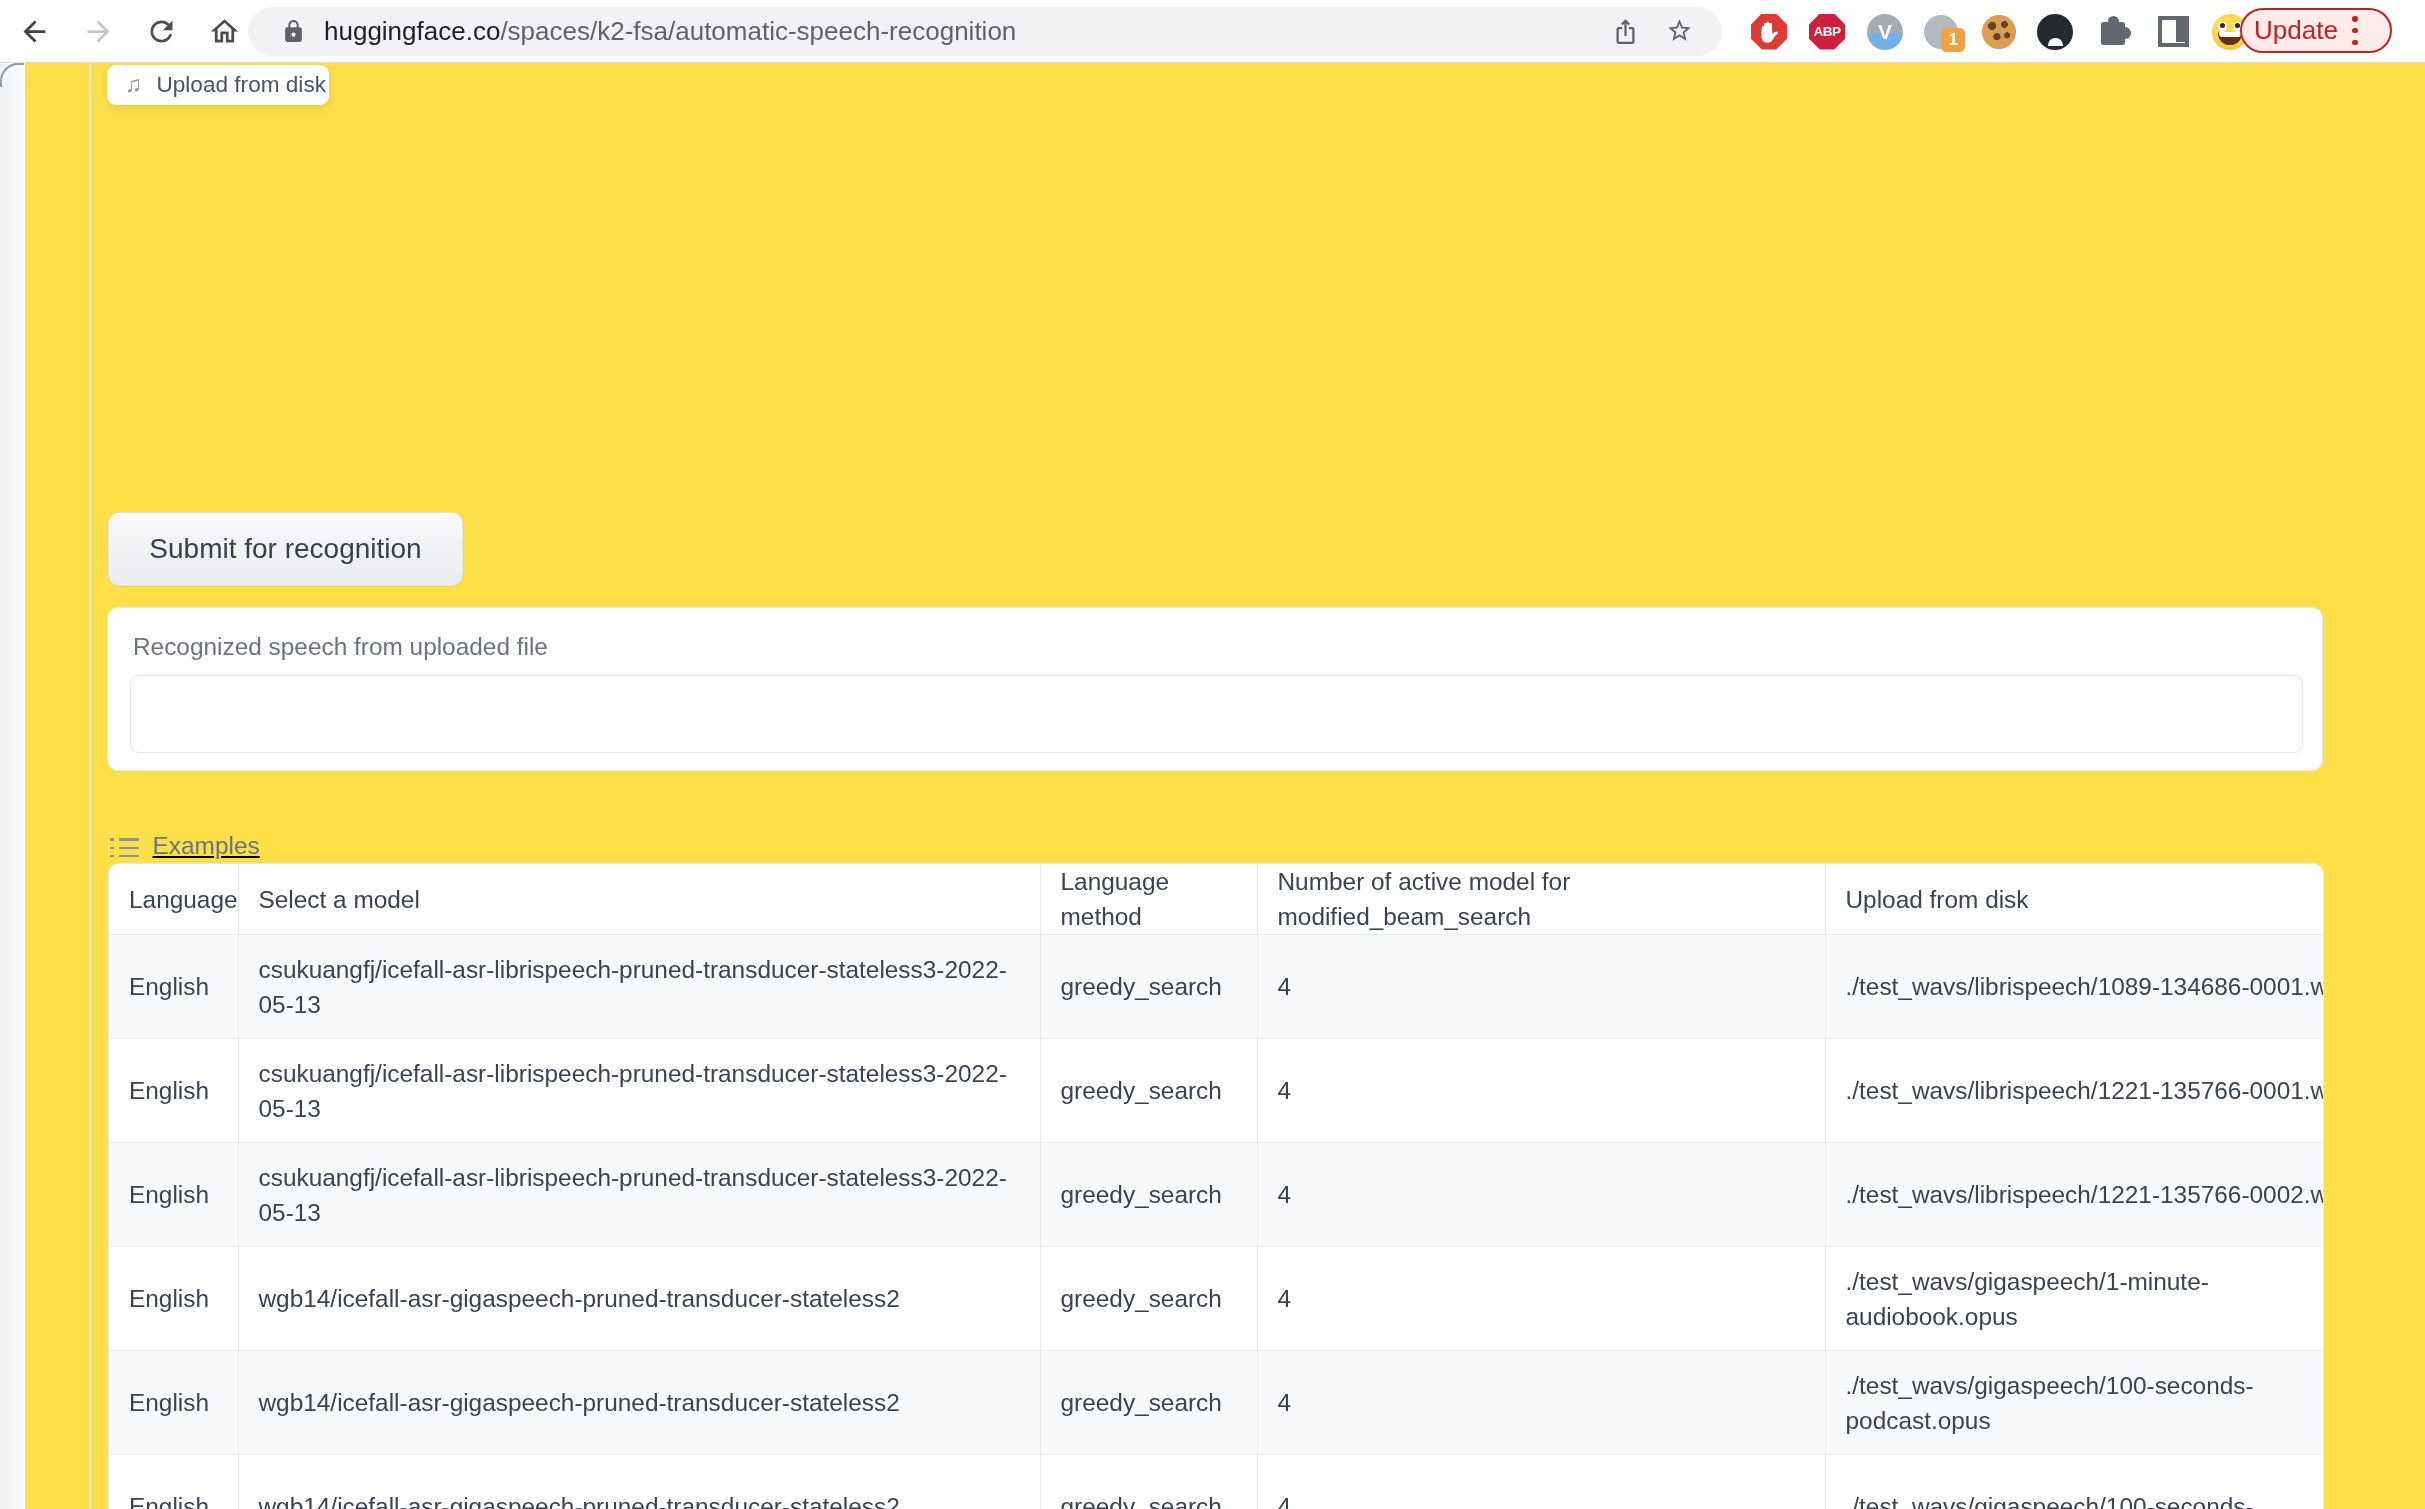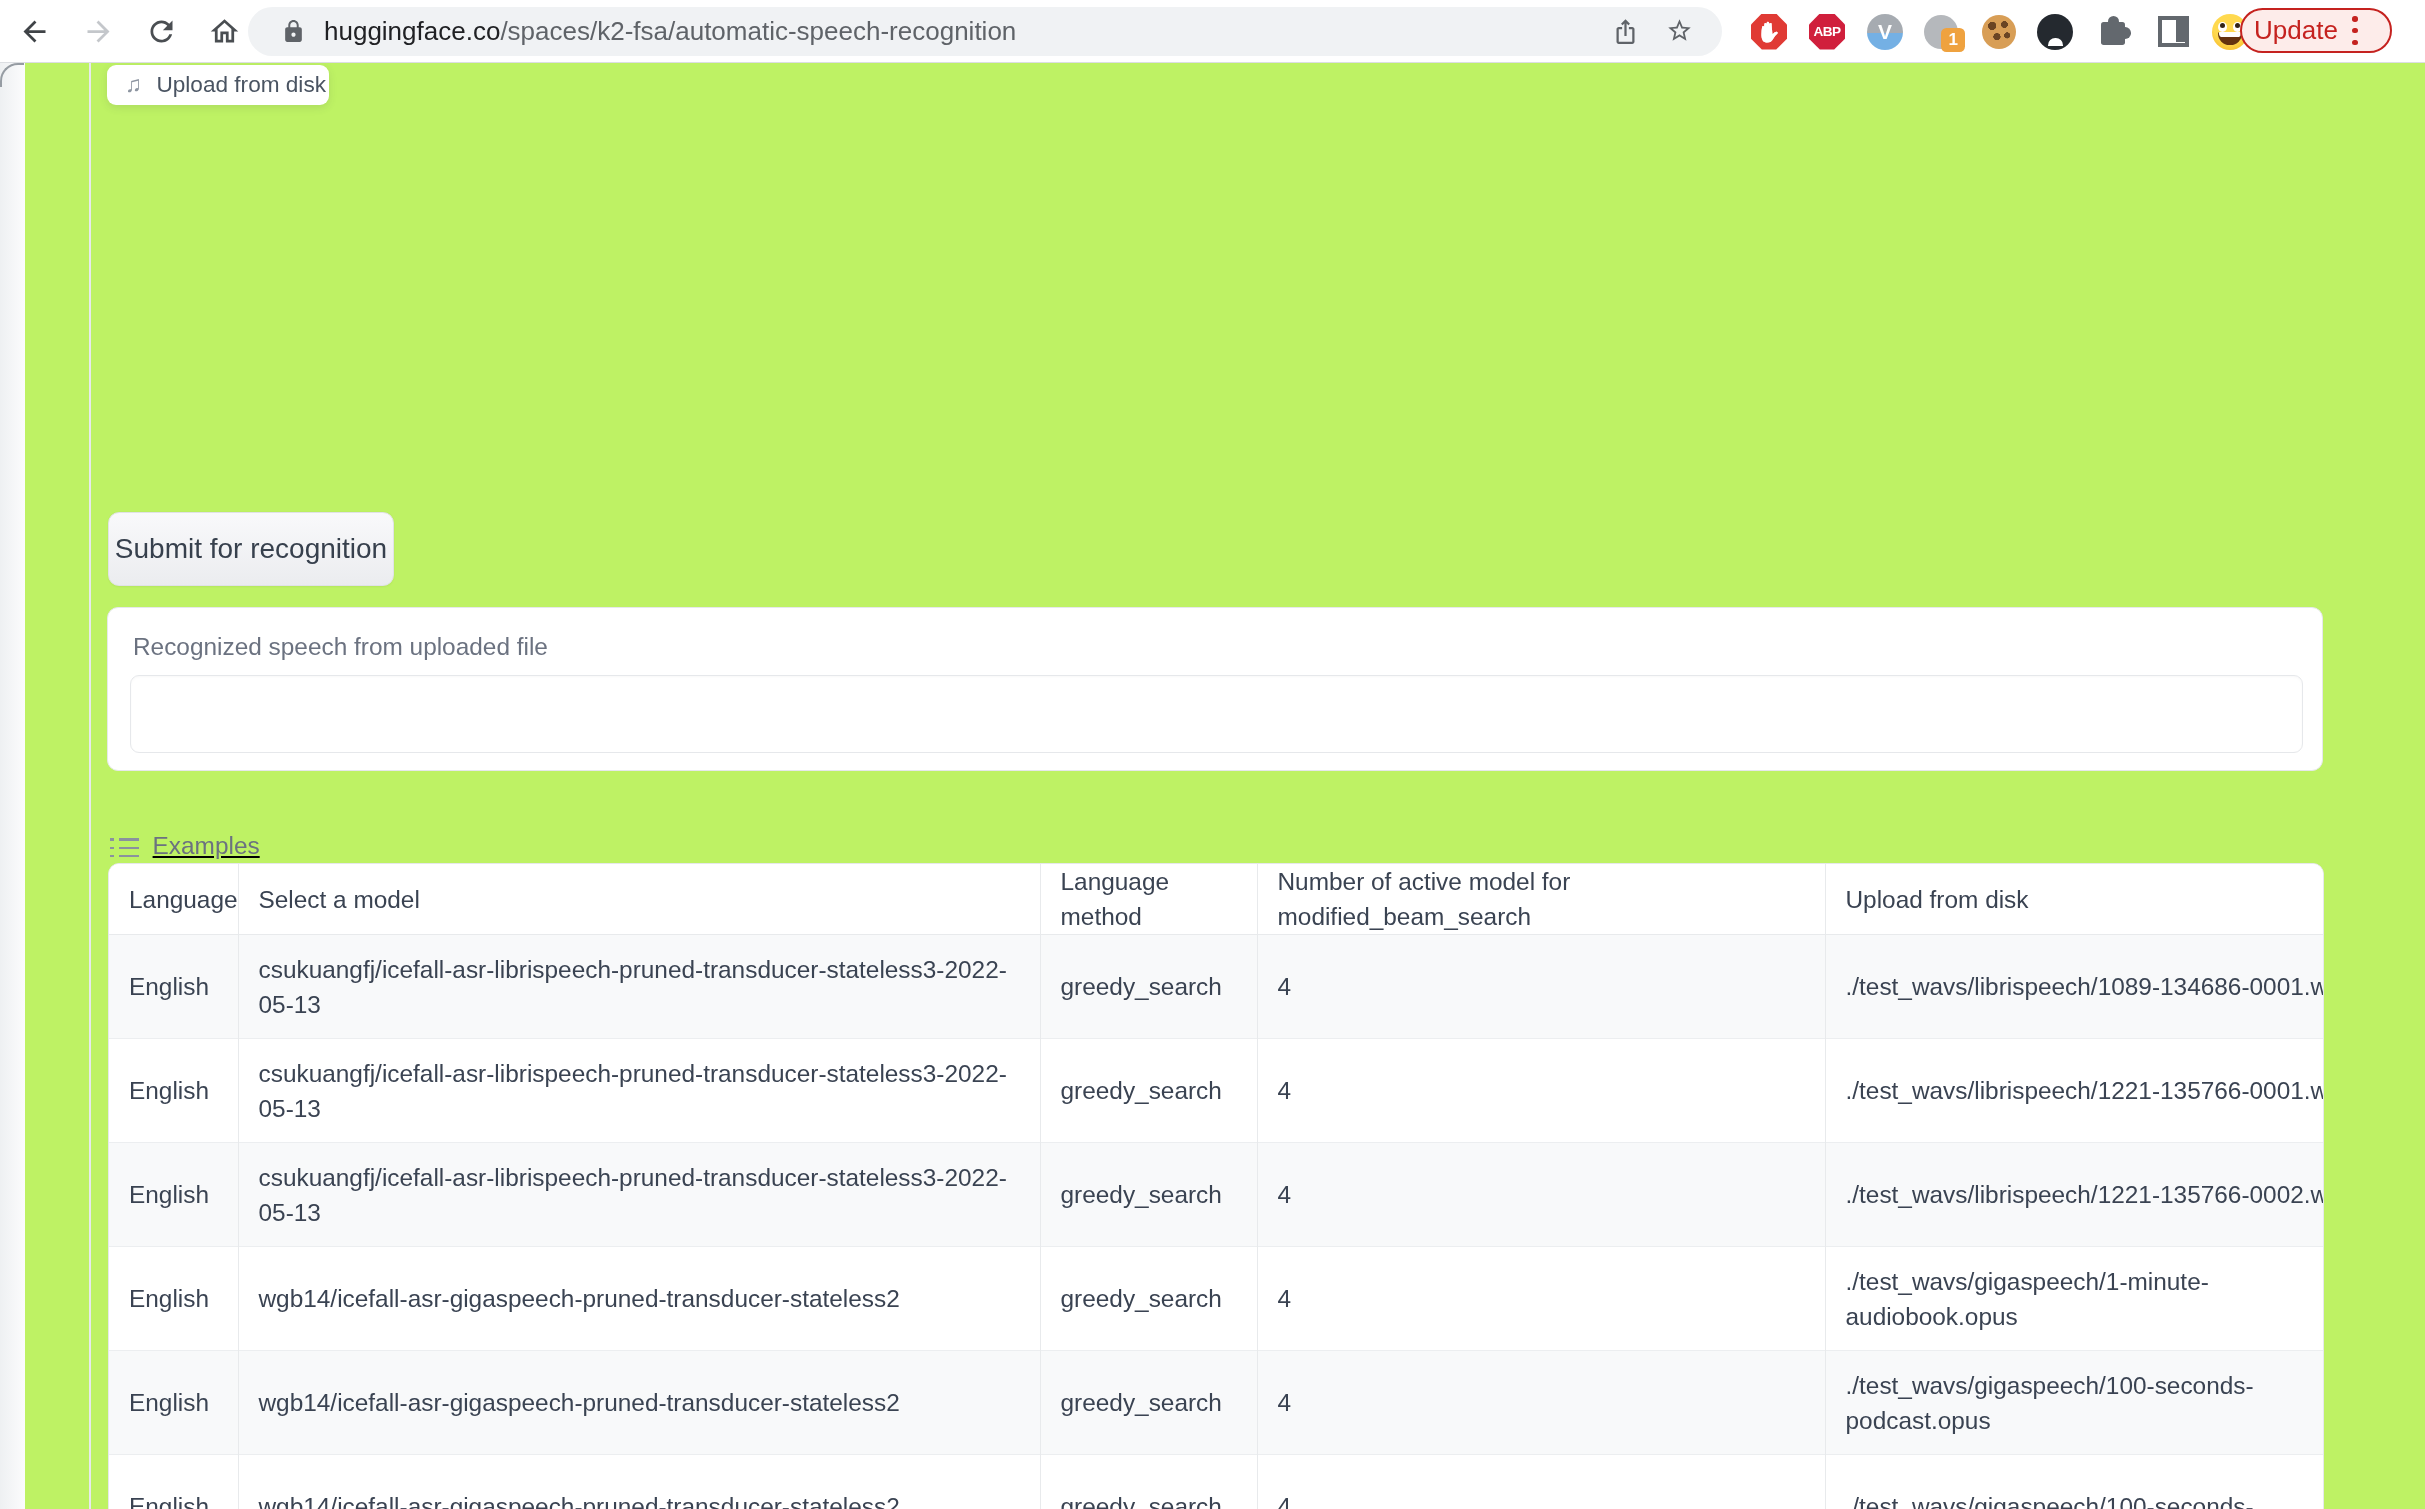--- a/index.html
+++ b/index.html
@@ -1,18 +1,18 @@
 <!DOCTYPE html>
 <html style="font-size:14.5px"><head>
 <meta charset="utf-8">
 <style>
   * { margin:0; padding:0; box-sizing:border-box; }
   html,body { width:2426px; height:1509px; overflow:hidden; background:#fff;
     font-family:"Liberation Sans", sans-serif; }
-  #stage { position:absolute; inset:0; width:2426px; height:1509px; background:#bef264; }
+  #stage { position:absolute; inset:0; width:2426px; height:1509px; background:#fde047; }
 
   
   #toolbar { position:absolute; left:0; top:0; width:2426px; height:63px; background:#fff;
     border-bottom:1.8px solid #dcdee2; z-index:50; }
   .tb-icon { position:absolute; top:13.6px; width:36px; height:36px; display:flex;
     align-items:center; justify-content:center; }
   .tb-icon svg { width:33px; height:33px; }
 
   #omnibox { position:absolute; left:248px; top:7.2px; width:1474px; height:49px;
     background:#f0f2f4; border-radius:24.4px; display:flex; align-items:center; }
@@ -93,21 +93,21 @@
   #upload-tab .note { margin-left:18px; font-size:22.6px; color:#8d95a1; }
   #upload-tab .tab-label { margin-left:14.5px; font-size:22.6px; color:#4a5462; }
 
   #drop-panel { position:absolute; left:107px; top:70px; width:2216px; height:418px;
     border:1.8px dashed #d6dade; border-radius:12.7px; background:#fff; z-index:2;
     display:flex; flex-direction:column; align-items:center; }
   .drop-l1 { margin-top:125px; font-size:34px; color:#949daa; }
   .drop-l2 { margin-top:16.3px; font-size:33px; color:#c6ccd4; }
   .drop-l3 { margin-top:18px; font-size:34px; color:#949daa; }
 
-  #submit-btn { position:absolute; left:108px; top:512px; width:286px; height:74px;
+  #submit-btn { position:absolute; left:108px; top:512px; width:355px; height:74px;
     border:0.9px solid #e1e2e6; border-radius:11px;
     background:linear-gradient(#f9f9fb,#ebecef);
     font-size:28px; color:#37404d; display:flex; align-items:center; justify-content:center;
     box-shadow:0 0.9px 1.8px rgba(0,0,0,.05); cursor:pointer; }
 
   #output-panel { position:absolute; left:107px; top:607px; width:2216px; height:164px;
     border:1.4px solid #e6e8eb; border-radius:11px; background:#fff; }
   #output-label { position:absolute; left:25px; top:25px; font-size:24.4px; color:#6b7280; }
   #output-box { position:absolute; left:22px; top:67px; width:2173px; height:78px;
     border:1.4px solid #e6e8eb; border-radius:9px; background:#fff;

